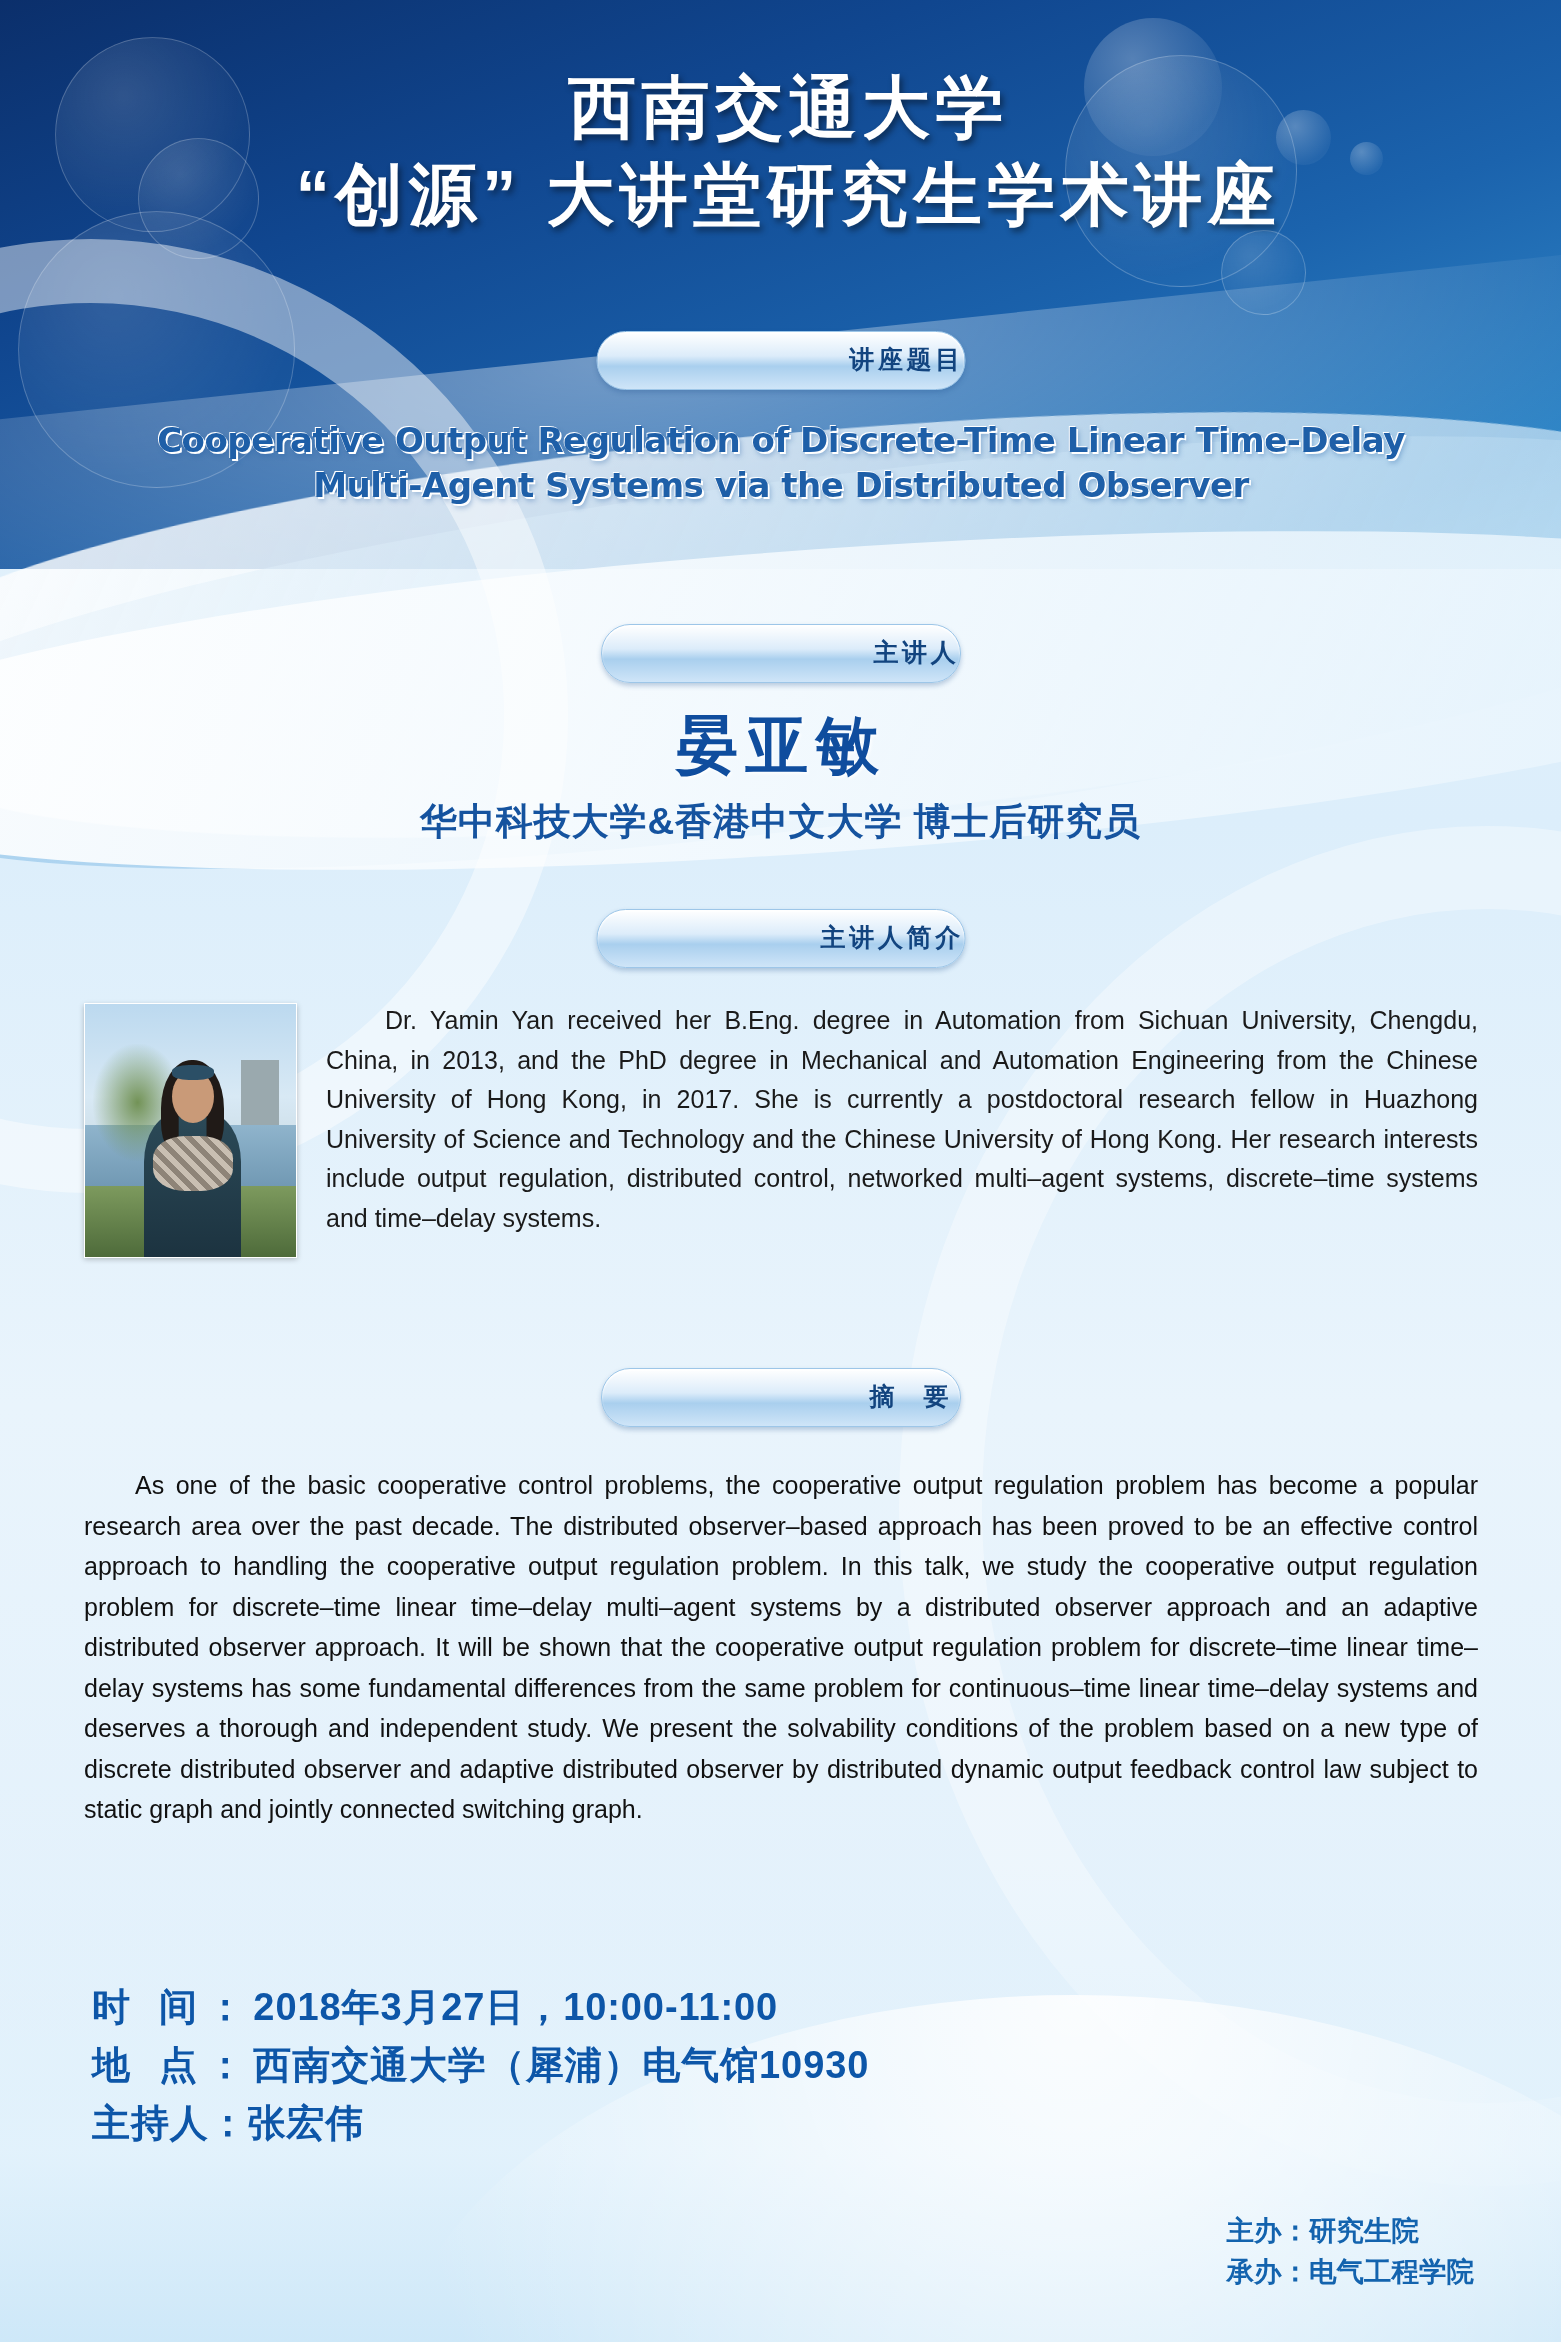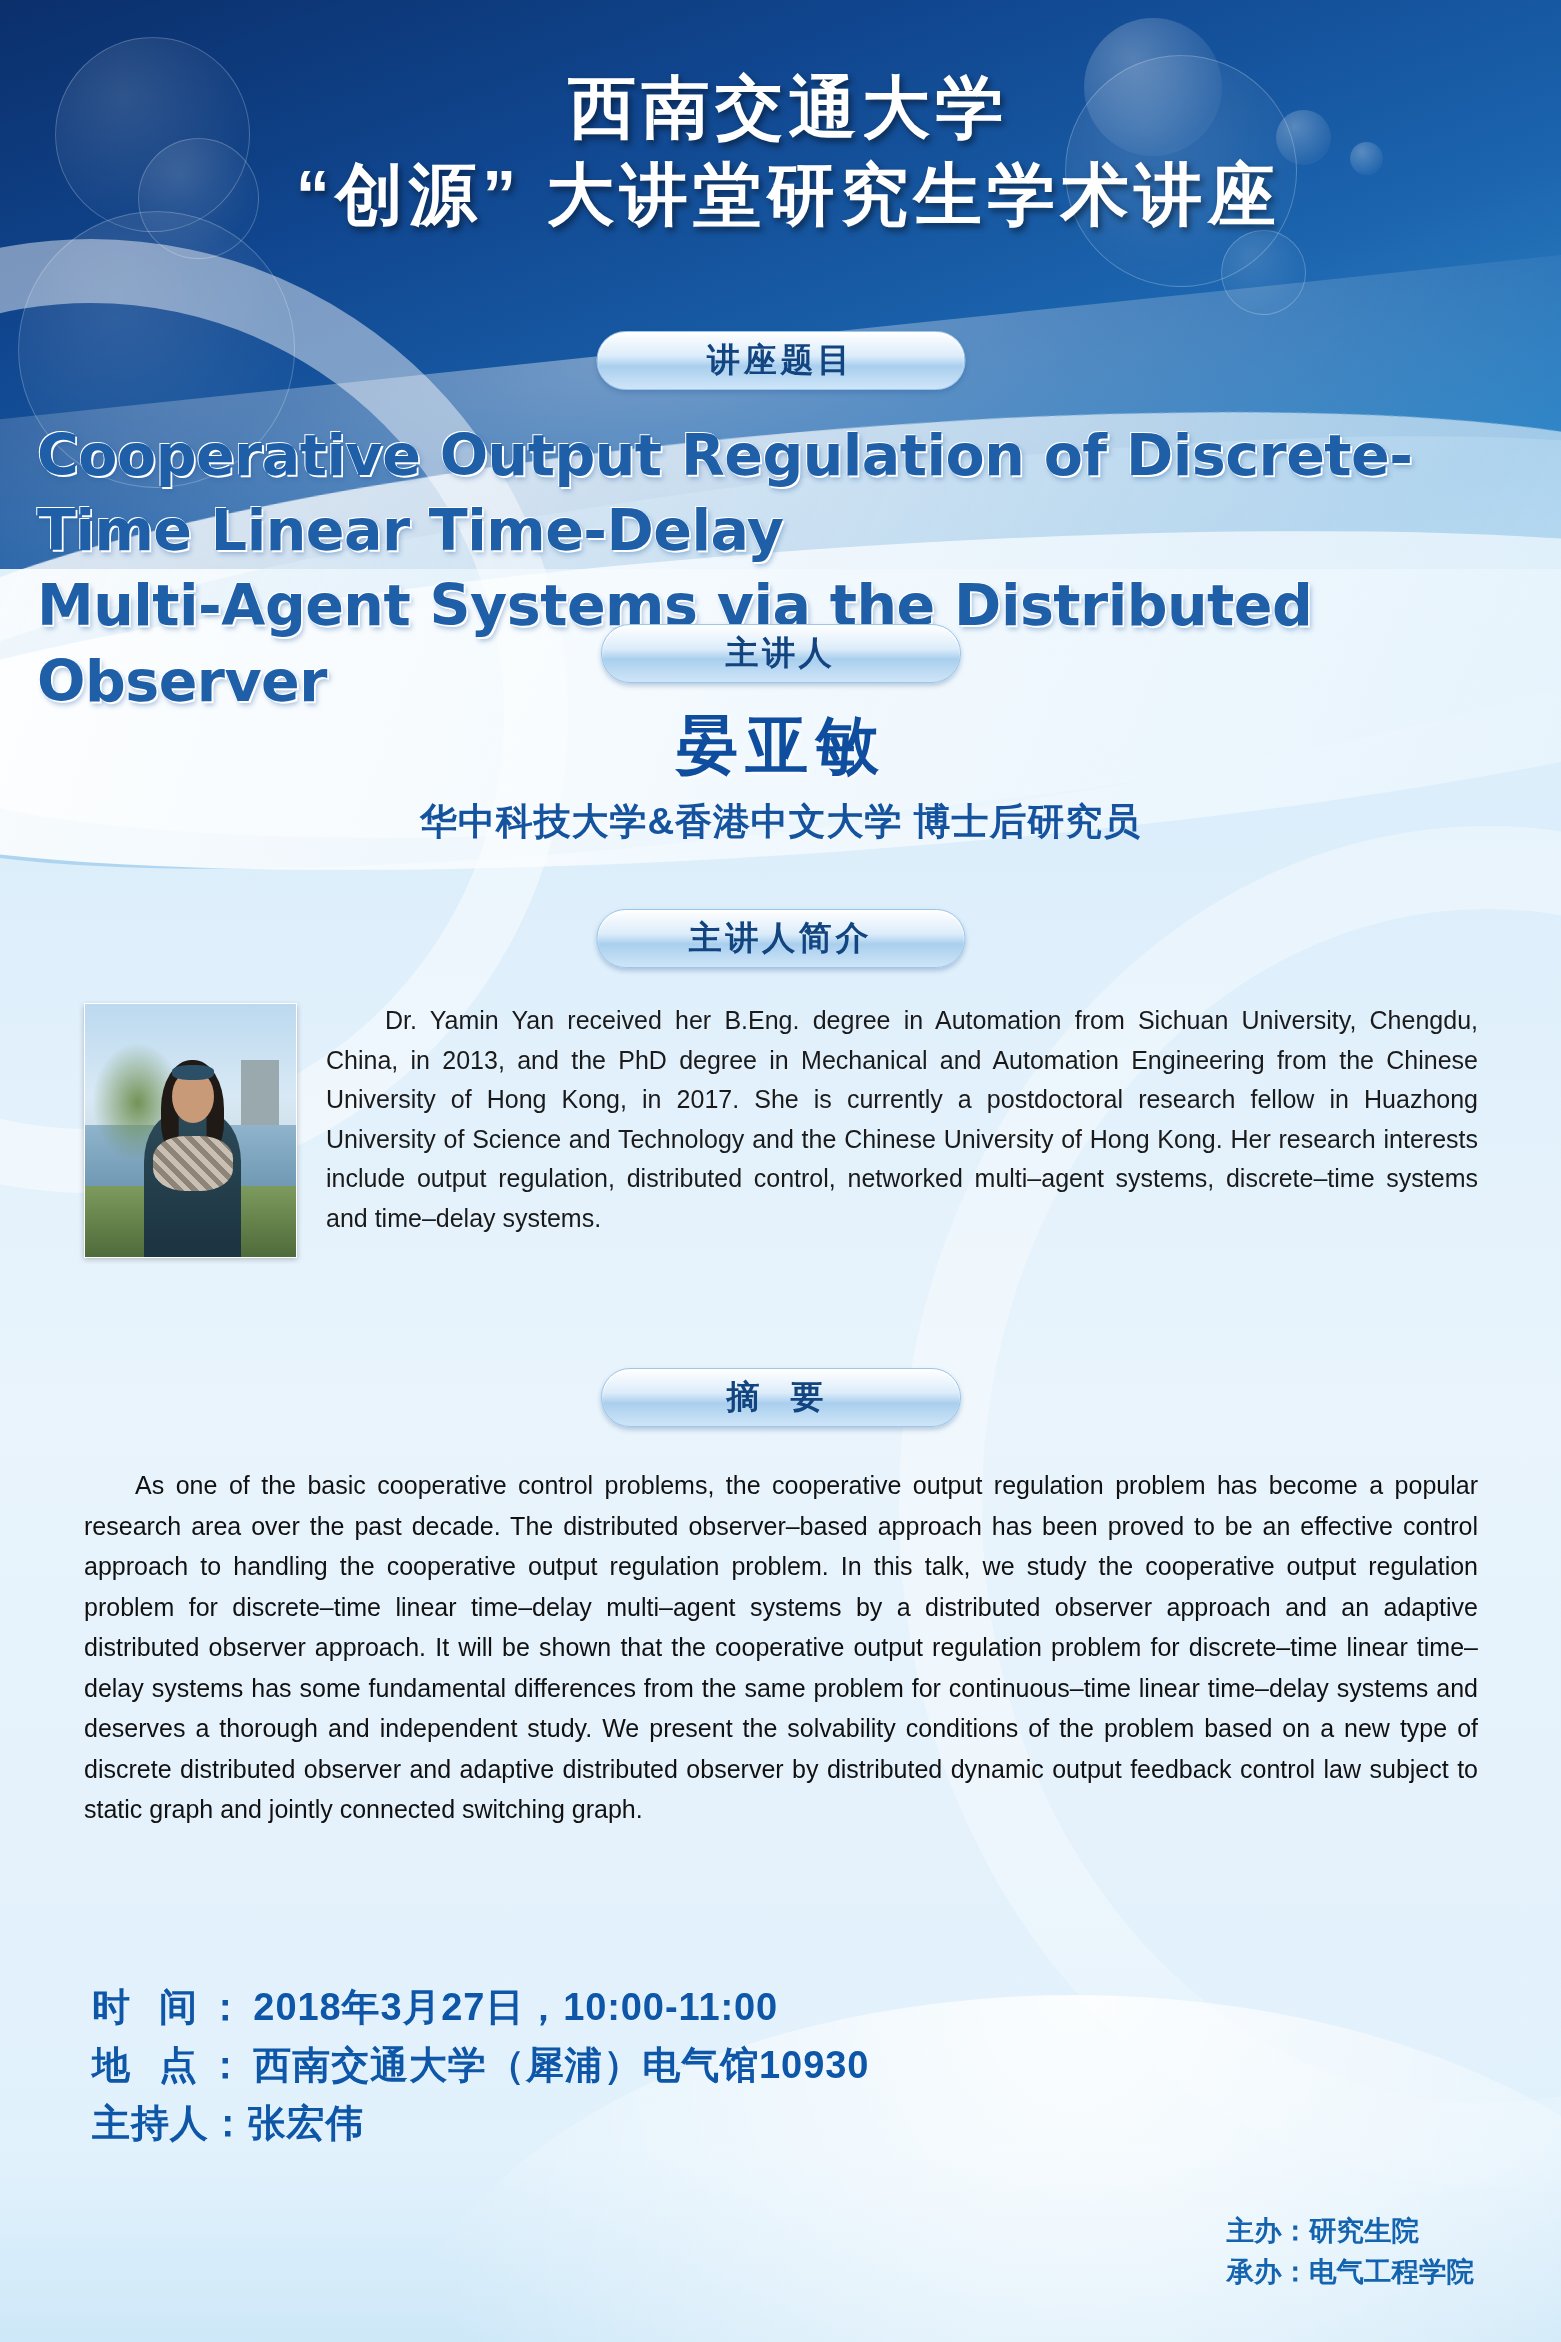--- a/index.html
+++ b/index.html
@@ -123,36 +123,37 @@
   .main-title .line2 { display:block; }
 
   
   .pill {
     position: absolute;
     left: 50%;
     transform: translateX(-50%);
     width: 358px;
     height: 57px;
     line-height: 55px;
-    text-align: center;
-    font-size: 33px;
+    text-align: right;
+    font-size: 25px;
     font-weight: bold;
     color: #12447f;
     letter-spacing: 3.7px;
     border-radius: 29px;
     background: linear-gradient(180deg, #ffffff 0%, #dcecfa 42%, #a9cfee 60%, #cfe5f8 100%);
     box-shadow: inset 0 1.8px 1.8px rgba(255,255,255,0.9), 0 2.8px 5.5px rgba(30,80,140,0.28);
     border: 0.9px solid #9dc6e8;
   }
 
   .lecture-title {
     position: absolute;
     left: 37px; top: 418px;
     width: 1488px;
-    font-size: 57px;
+    text-align: center;
+    font-size: 34px;
     font-weight: bold;
     line-height: 1.32;
     color: #1e5fa8;
     letter-spacing: -0.5px;
     text-shadow: 1.8px 1.8px 0 #ffffff, -0.9px -0.9px 0 #ffffff, 2.8px 3.7px 5.5px rgba(30,90,160,0.35);
     font-family: "DejaVu Sans", sans-serif;
   }
 
   .speaker-name {
     position: absolute;

